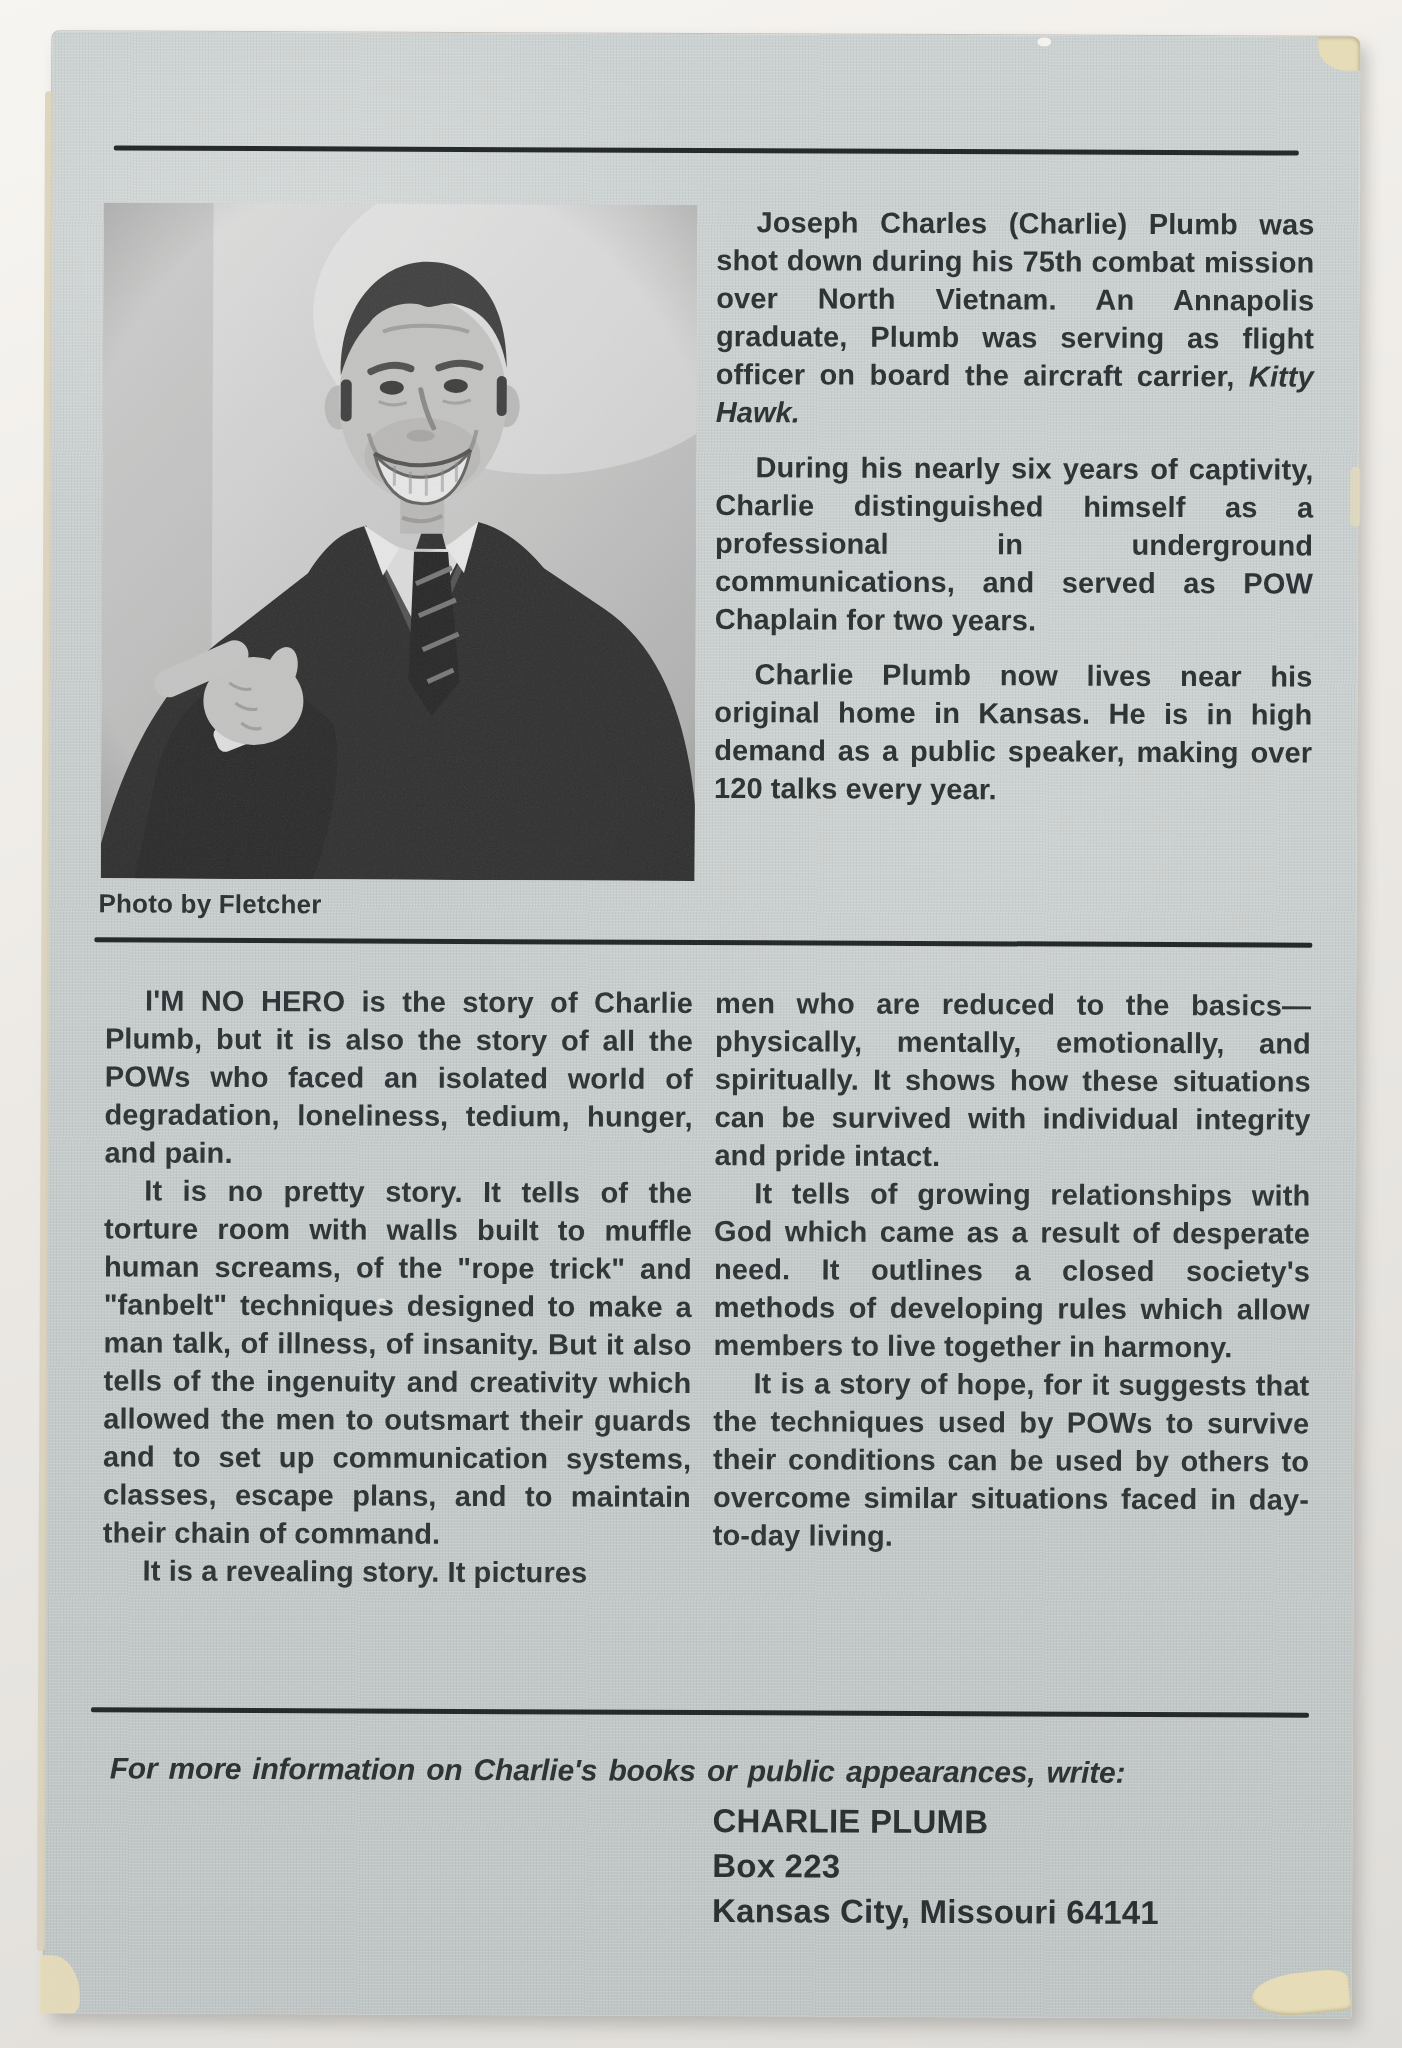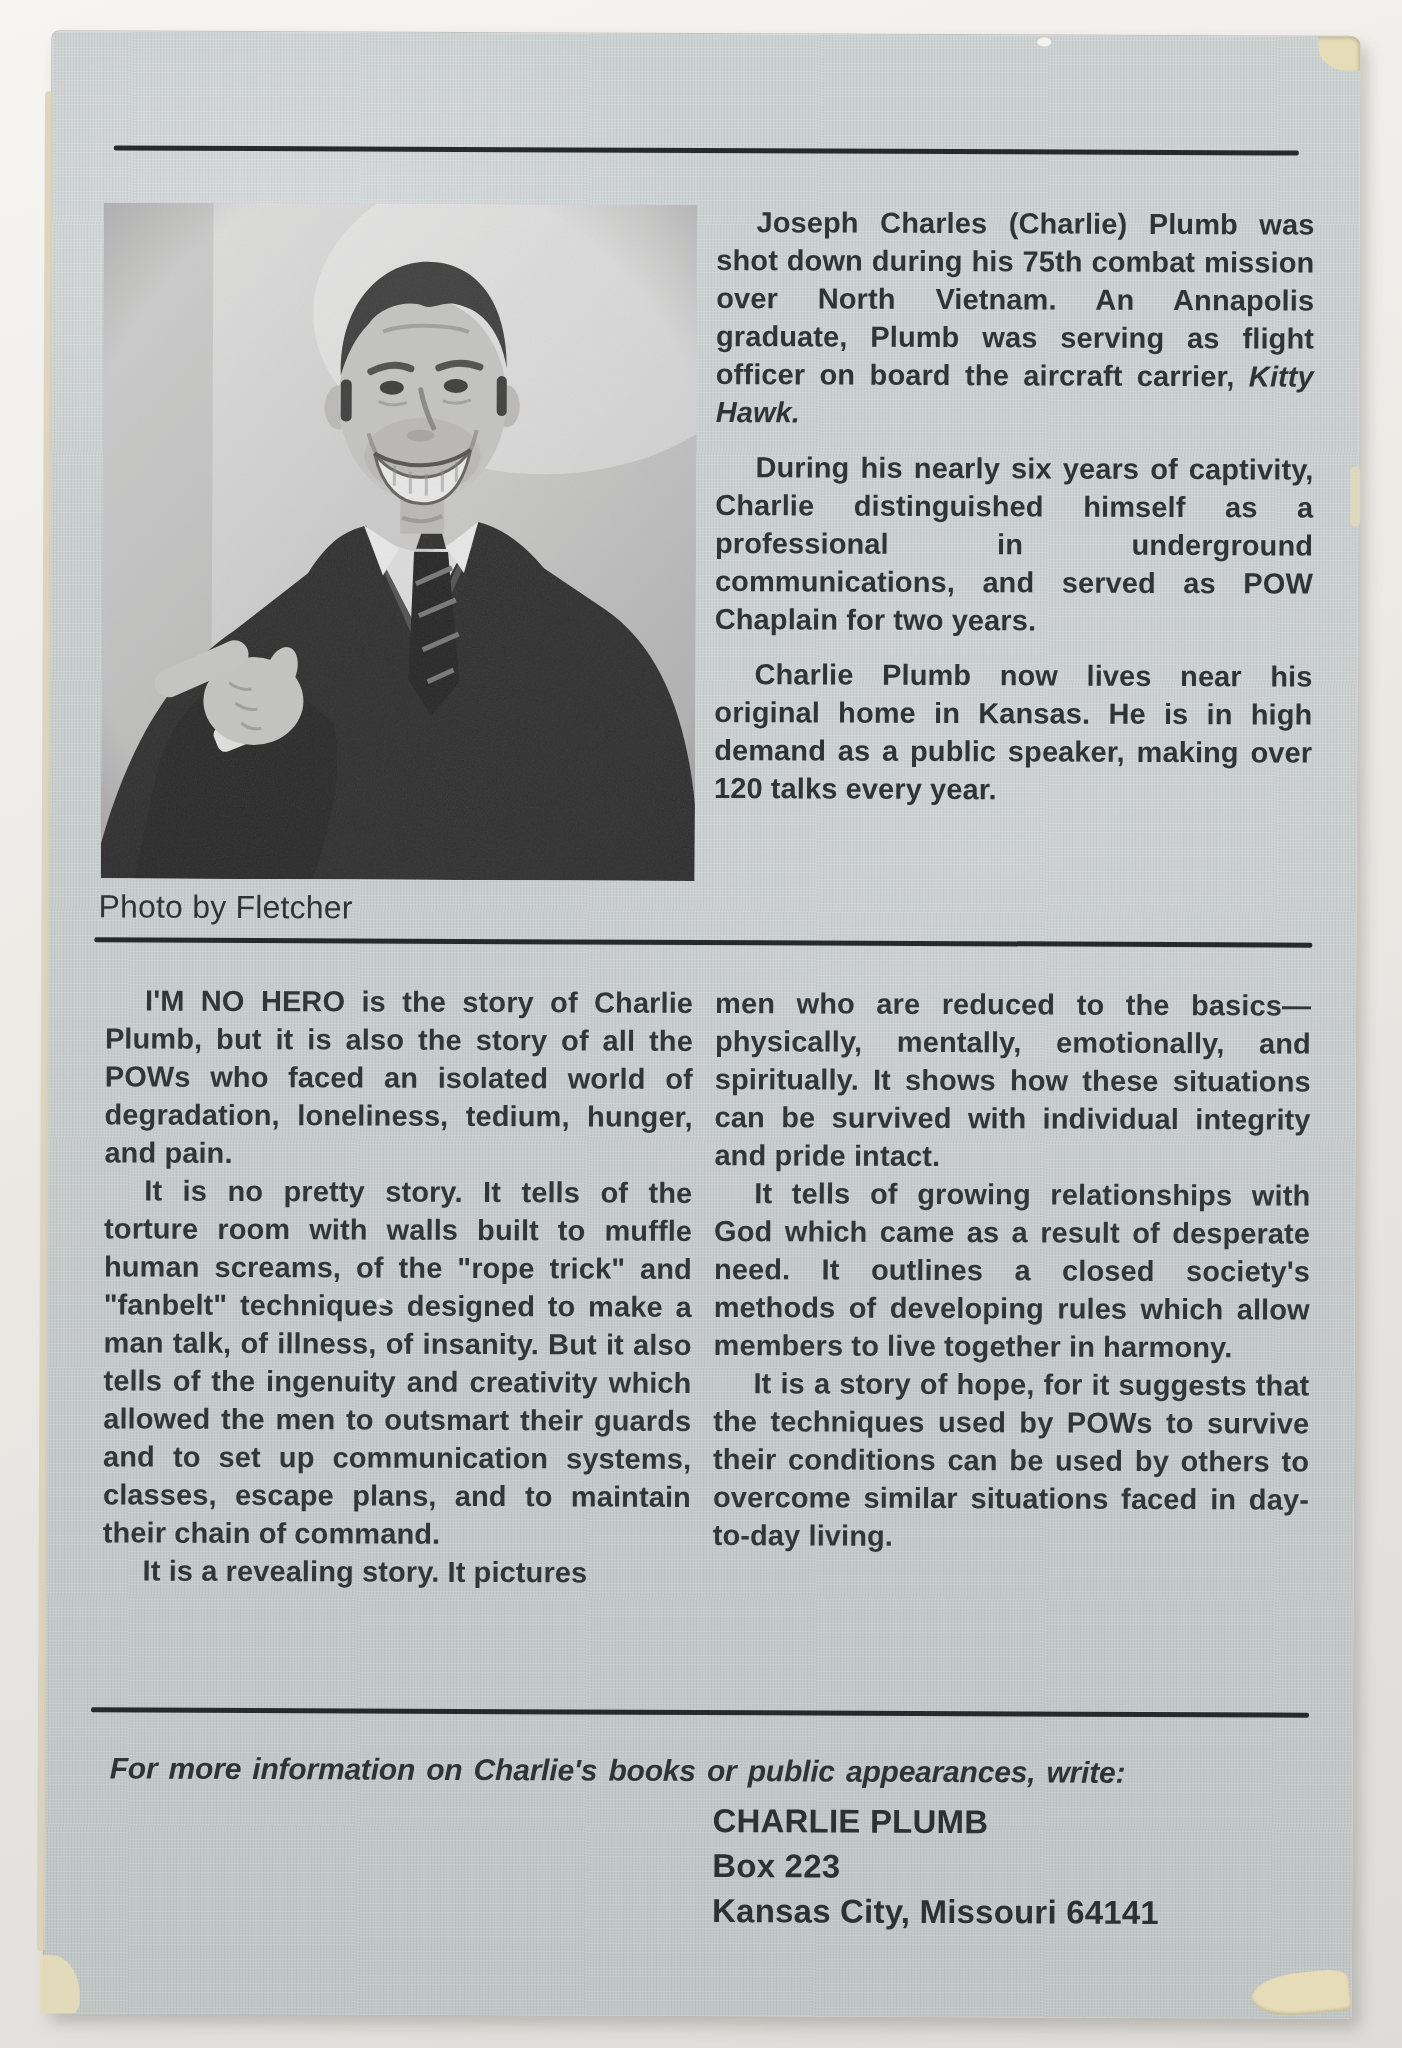--- a/index.html
+++ b/index.html
@@ -26,21 +26,21 @@
   .rule-top{left:62px;top:114px;width:1185px;}
   .rule-mid{left:46px;top:906px;width:1218px;}
   .rule-bottom{left:46px;top:1676px;width:1218px;}
   .photo{
     position:absolute;left:52px;top:171px;width:594px;height:676px;
     overflow:hidden;filter:contrast(.96) saturate(.1);
   }
   .photo svg{display:block;width:100%;height:100%;}
   .caption{
     position:absolute;left:50px;top:857px;
-    font-size:32px;font-weight:400;color:#2f3436;letter-spacing:.2px;
+    font-size:26px;font-weight:700;color:#2f3436;letter-spacing:.2px;
   }
   .bio{
     position:absolute;left:665px;top:169px;width:598px;
     font-size:29px;line-height:38px;font-weight:700;color:#2f3436;
     text-align:justify;letter-spacing:.1px;
   }
   .bio p{margin:0 0 17px 0;text-indent:40px;}
   .bio .italic{font-style:italic;}
   .col{
     position:absolute;top:950px;

